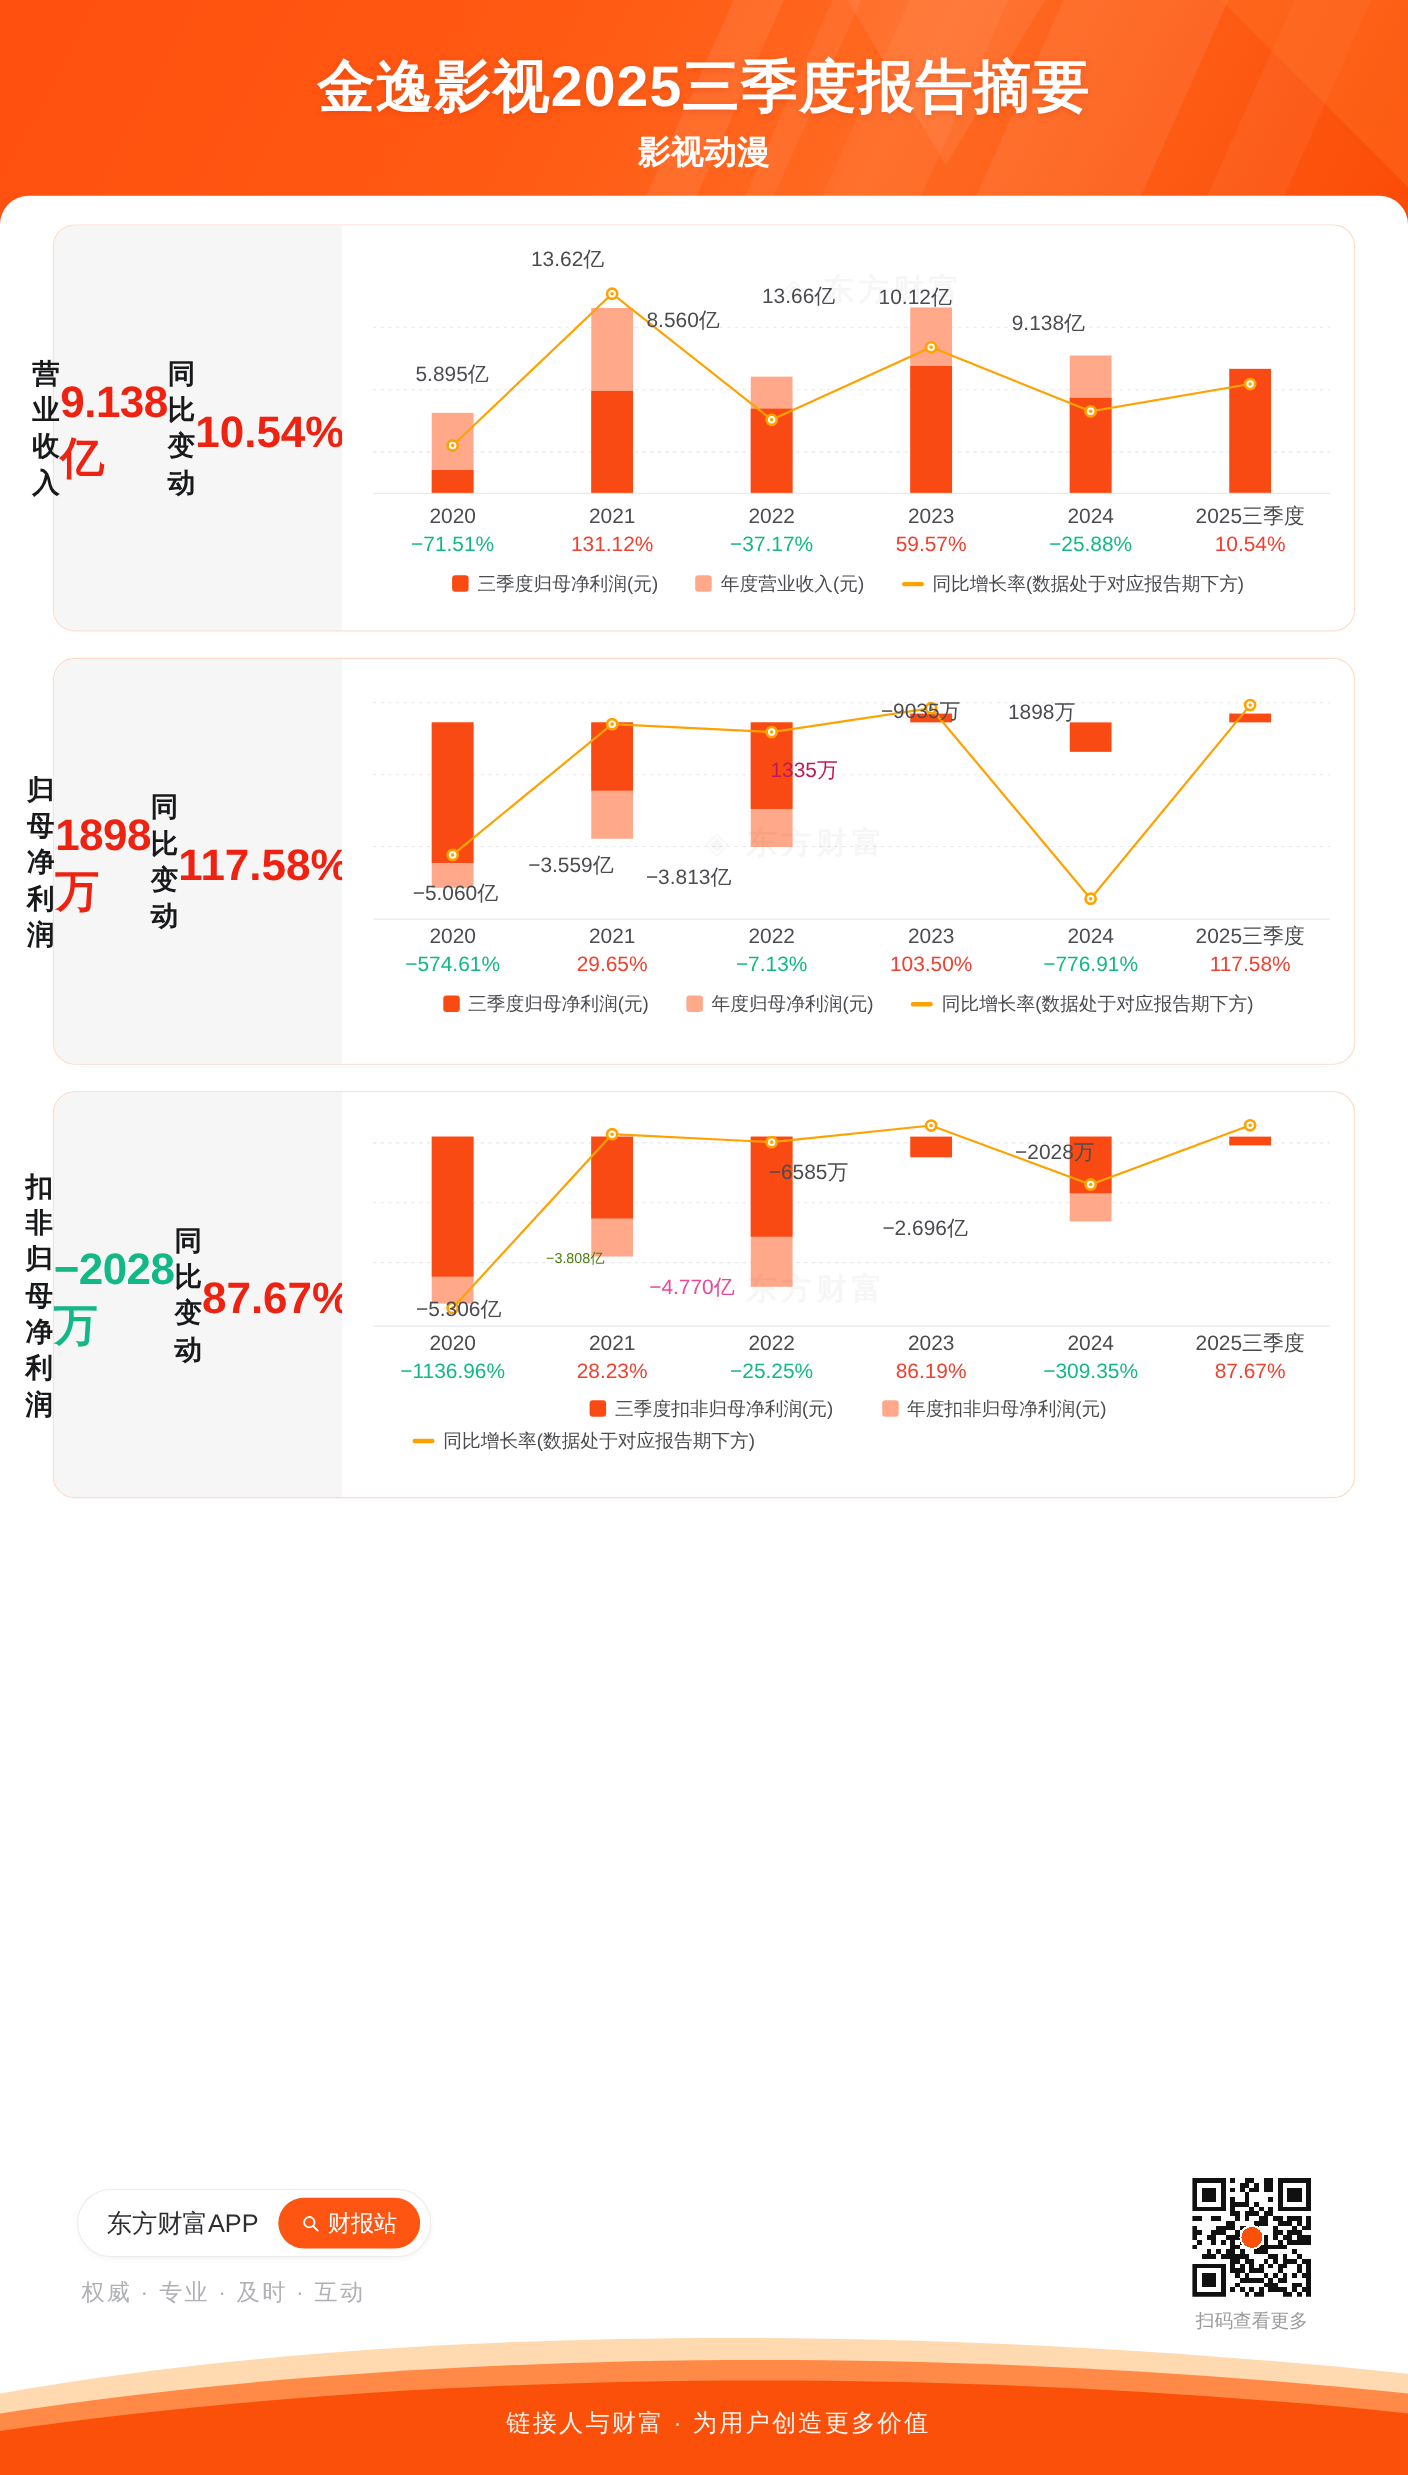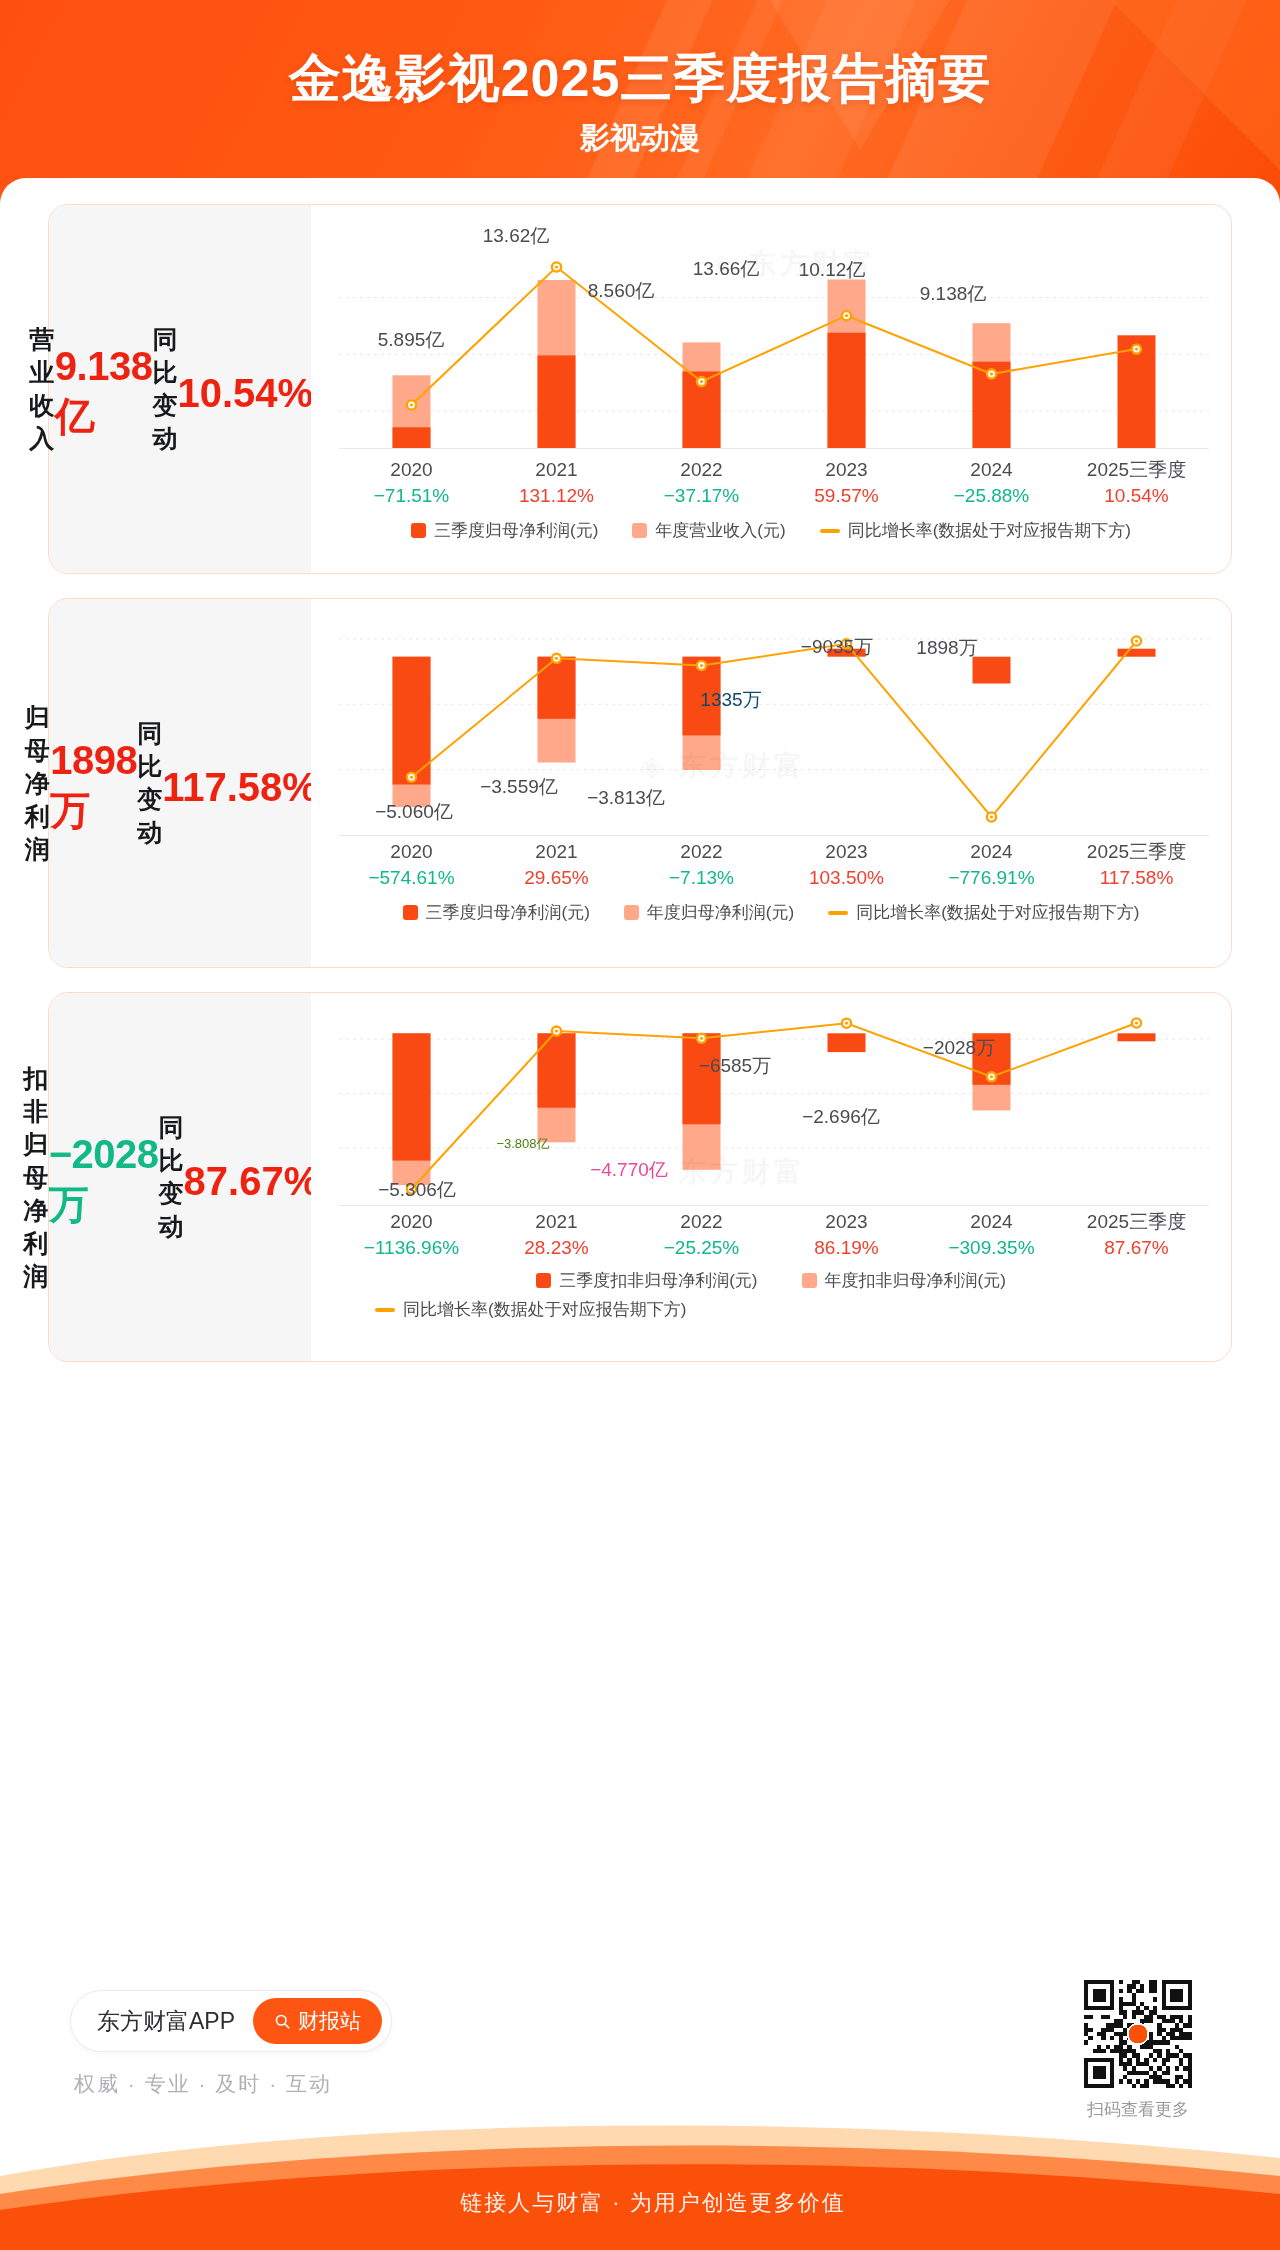--- a/index.html
+++ b/index.html
@@ -283,21 +283,21 @@
             <circle cx="535.5" cy="44.8" r="4.6" fill="#fff" stroke="#ffa200" stroke-width="2.4"></circle>
             <circle cx="535.5" cy="44.8" r="1.6" fill="#ffa200"></circle>
             <circle cx="680.5" cy="218.0" r="4.6" fill="#fff" stroke="#ffa200" stroke-width="2.4"></circle>
             <circle cx="680.5" cy="218.0" r="1.6" fill="#ffa200"></circle>
             <circle cx="825.5" cy="42.0" r="4.6" fill="#fff" stroke="#ffa200" stroke-width="2.4"></circle>
             <circle cx="825.5" cy="42.0" r="1.6" fill="#ffa200"></circle>
           </svg>
           <div style="position: absolute; font-size: 19px; color: rgb(75, 76, 80); white-space: nowrap; left: 103px; top: 200px; transform: translateX(-50%);">−5.060亿</div>
           <div style="position: absolute; font-size: 19px; color: rgb(75, 76, 80); white-space: nowrap; left: 208px; top: 175px; transform: translateX(-50%);">−3.559亿</div>
           <div style="position: absolute; font-size: 19px; color: rgb(75, 76, 80); white-space: nowrap; left: 315px; top: 186px; transform: translateX(-50%);">−3.813亿</div>
-          <div style="position: absolute; font-size: 19px; color: #0c4a6e; white-space: nowrap; left: 420px; top: 88px; transform: translateX(-50%);">1335万</div>
+          <div style="position: absolute; font-size: 19px; color: #be185d; white-space: nowrap; left: 420px; top: 88px; transform: translateX(-50%);">1335万</div>
           <div style="position: absolute; font-size: 19px; color: rgb(75, 76, 80); white-space: nowrap; left: 526px; top: 35px; transform: translateX(-50%);">−9035万</div>
           <div style="position: absolute; font-size: 19px; color: rgb(75, 76, 80); white-space: nowrap; left: 636px; top: 36px; transform: translateX(-50%);">1898万</div>
           <div class="axis-row" style="top: 240px; left: 28px; width: 870px;">
             <div class="axis-cell">
               <div class="ax-year">2020</div>
               <div class="ax-pct down">−574.61%</div>
             </div>
             <div class="axis-cell">
               <div class="ax-year">2021</div>
               <div class="ax-pct up">29.65%</div>

